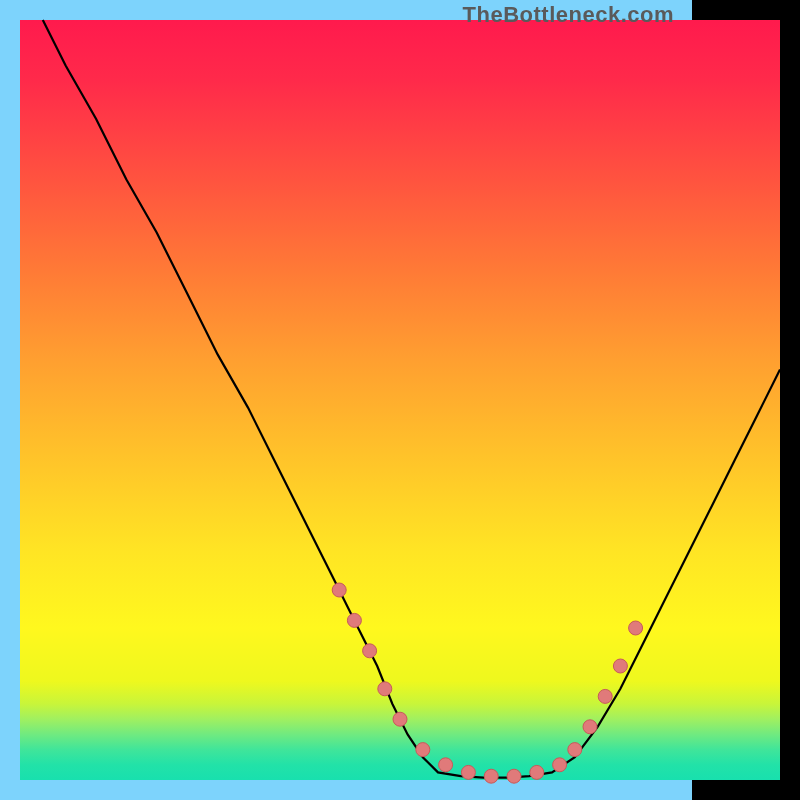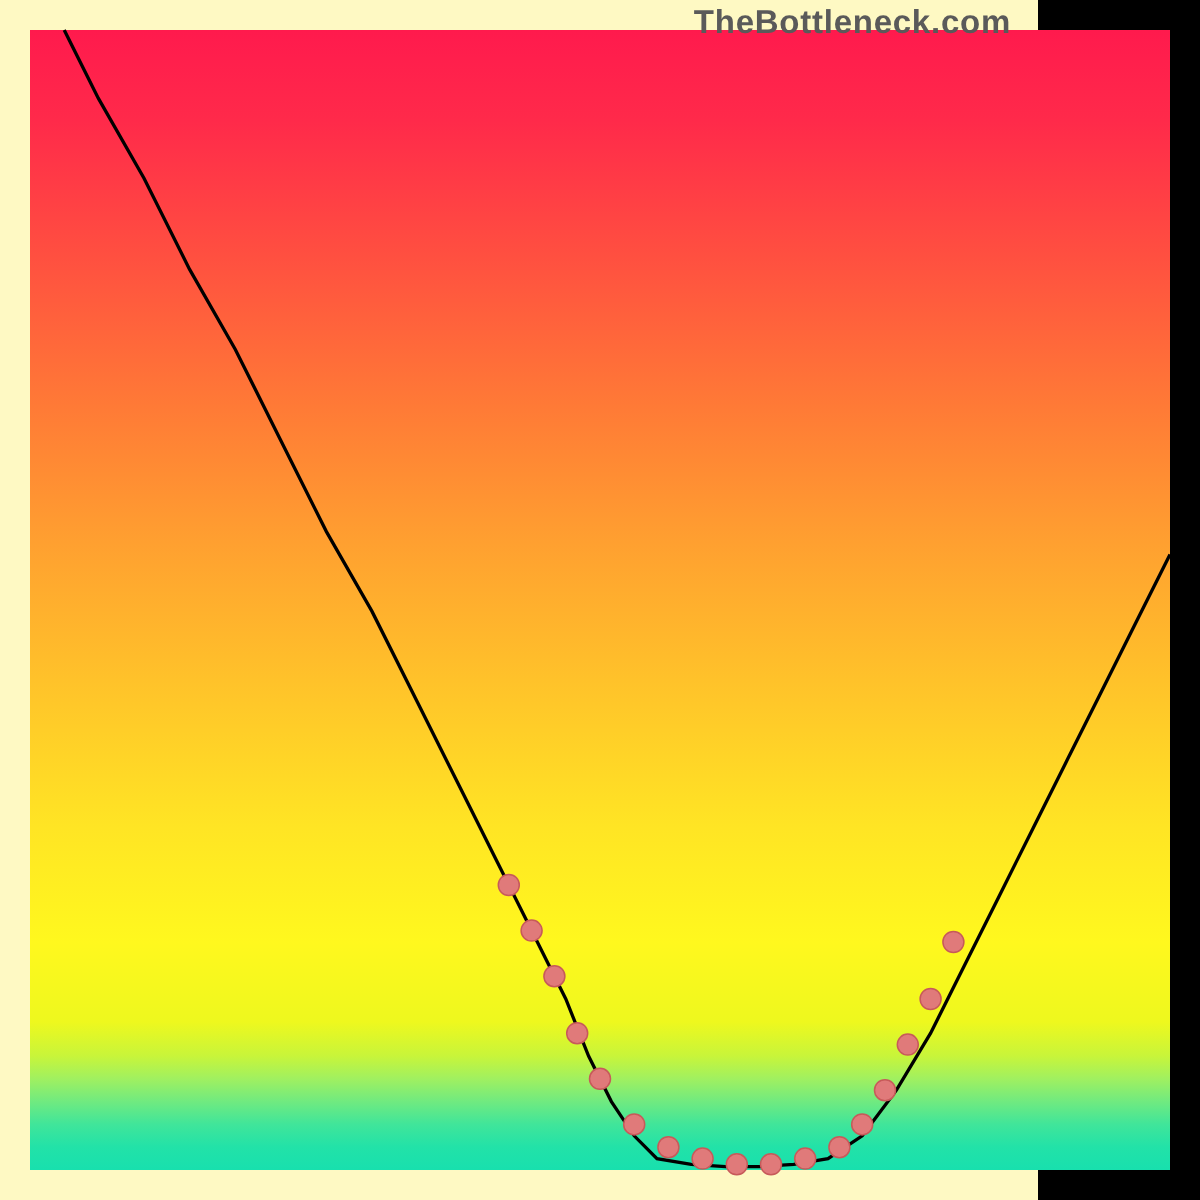--- a/index.html
+++ b/index.html
@@ -1,17 +1,17 @@
 <!DOCTYPE html>
 <html><head>
 <meta charset="utf-8">
 <style>
   * { margin: 0; padding: 0; box-sizing: border-box; }
   html, body { width: 800px; height: 800px; overflow: hidden; background: #000; }
-  .stage { position: relative; width: 692px; height: 800px; background: #fef9c3; }
+  .stage { position: relative; width: 692px; height: 800px; background: #7dd3fc; }
   .plot-area {
     position: absolute;
     left: 20px; top: 20px;
     width: 760px; height: 760px;
     background: linear-gradient(to bottom,
       #ff1a4d 0%,
       #ff2a4a 8%,
       #ff5040 20%,
       #ff7a36 33%,
       #ffa030 45%,

